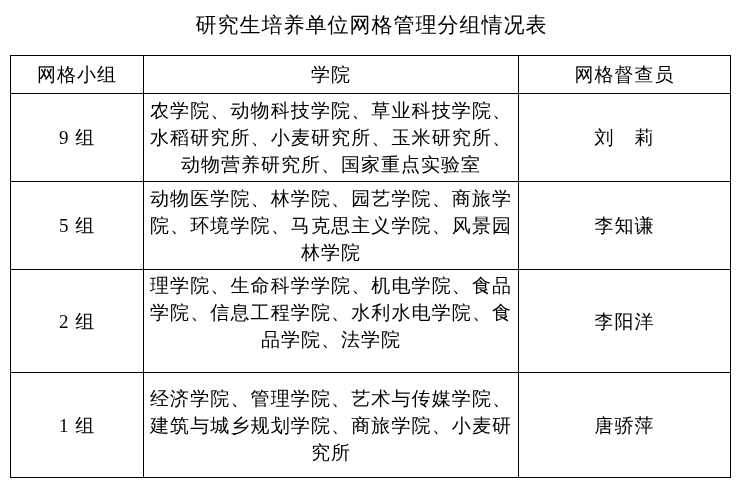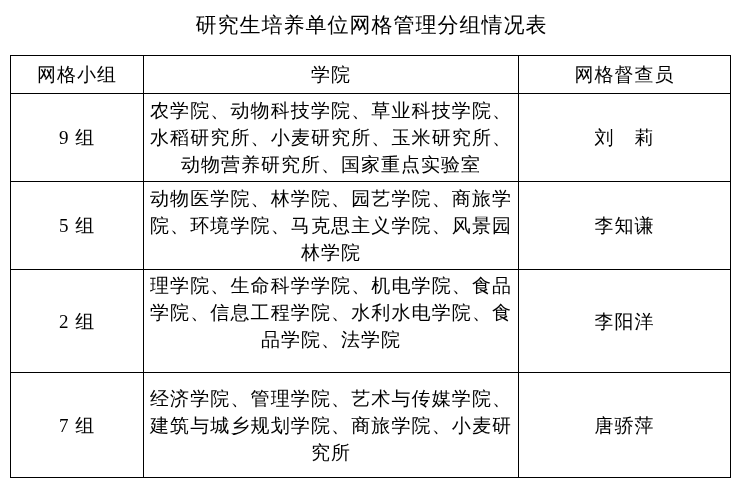--- a/index.html
+++ b/index.html
@@ -90,19 +90,19 @@
         <td>5 组</td>
         <td class="colleges">动物医学院、林学院、园艺学院、商旅学院、环境学院、马克思主义学院、风景园林学院</td>
         <td>李知谦</td>
       </tr>
       <tr class="r2">
         <td>2 组</td>
         <td class="colleges vtop">理学院、生命科学学院、机电学院、食品学院、信息工程学院、水利水电学院、食品学院、法学院</td>
         <td>李阳洋</td>
       </tr>
       <tr class="r3">
-        <td>7 组</td>
+        <td>1 组</td>
         <td class="colleges">经济学院、管理学院、艺术与传媒学院、建筑与城乡规划学院、商旅学院、小麦研究所</td>
         <td>唐骄萍</td>
       </tr>
     </tbody>
   </table>
 </div>
 
 </body></html>

